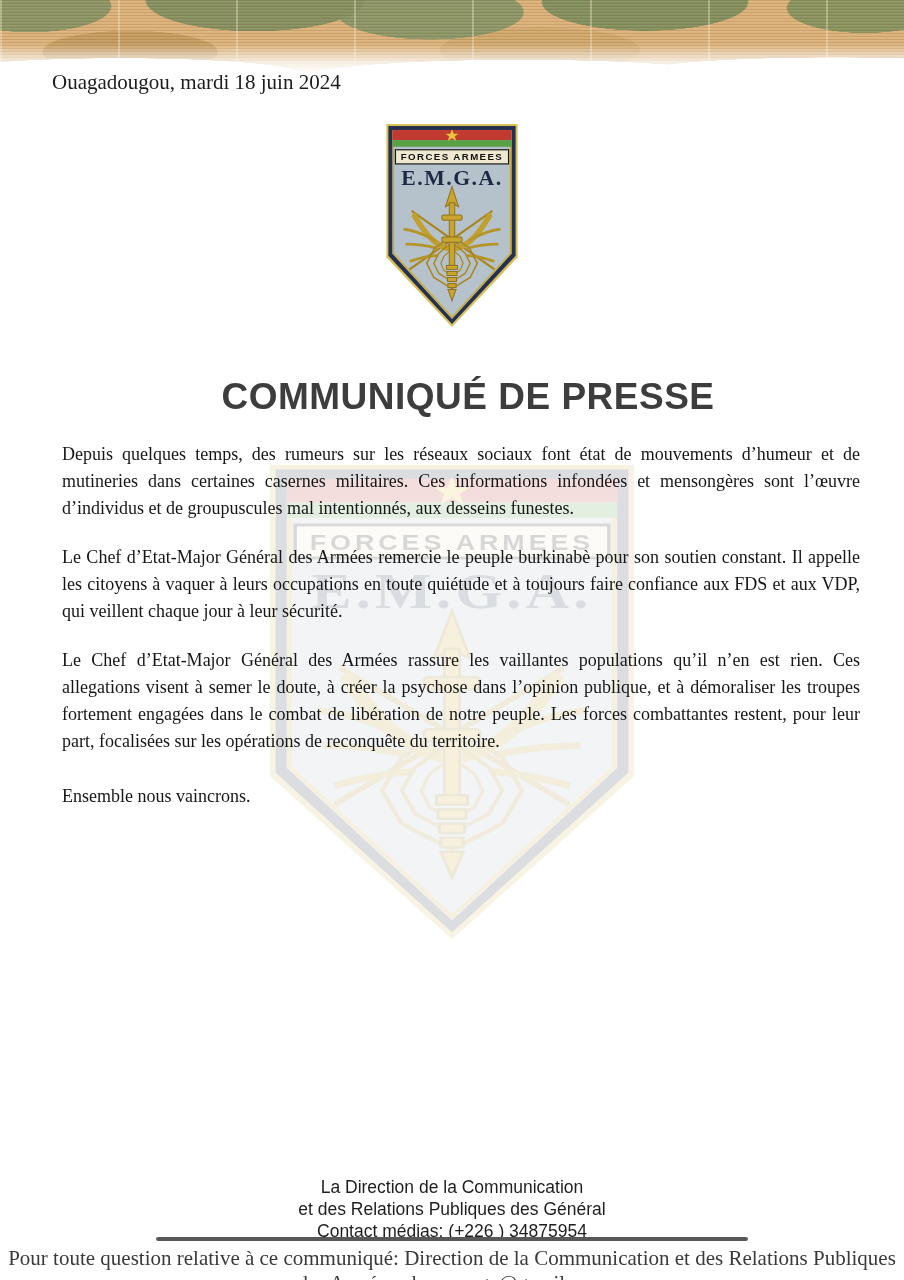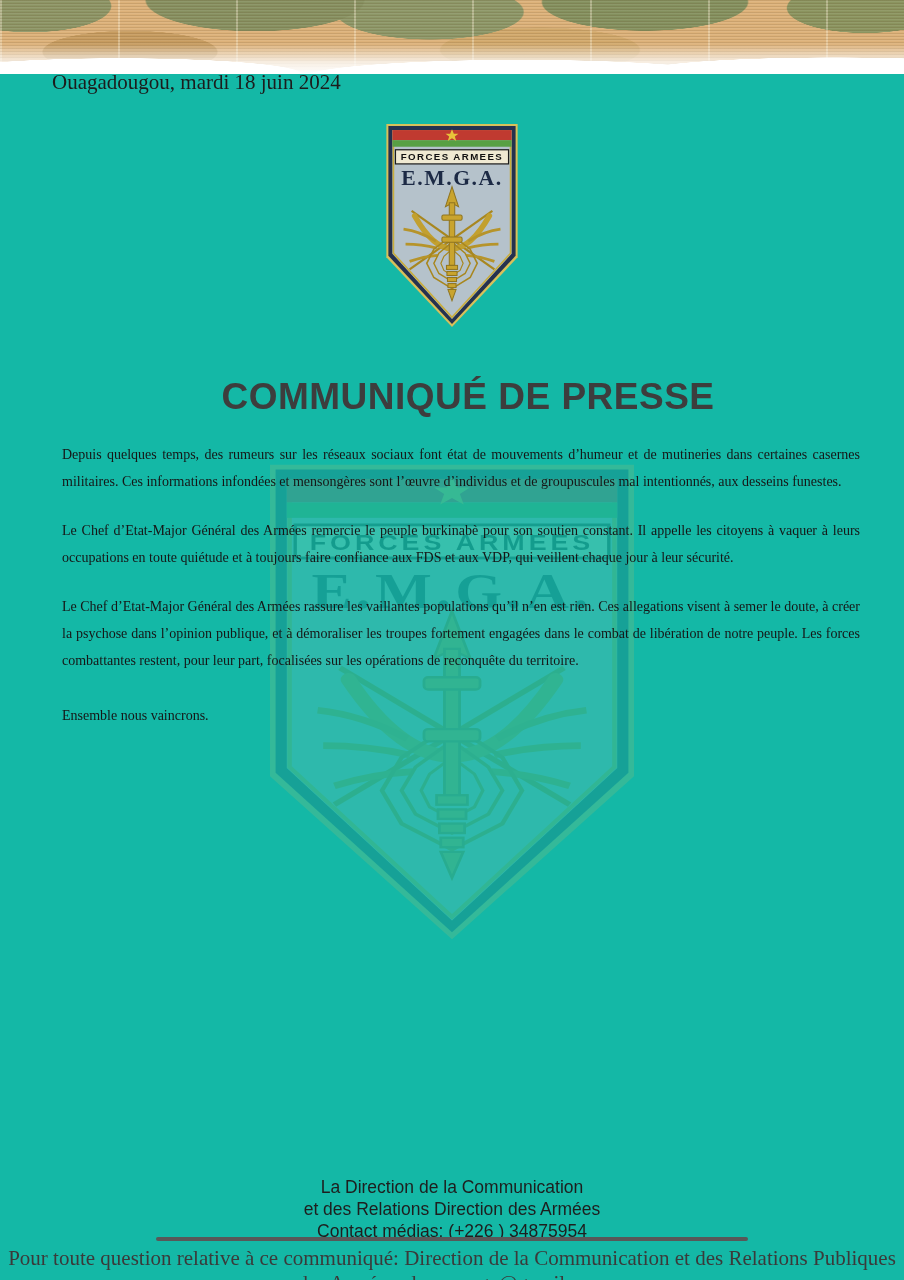--- a/index.html
+++ b/index.html
@@ -1,18 +1,18 @@
 <!DOCTYPE html>
 <html><head>
 <meta charset="utf-8">
 <style>
   html,body{margin:0;padding:0;background:#e9e9e9;}
   .page{
     position:relative; width:904px; height:1280px; margin:0 auto;
-    background:#14b8a6; overflow:hidden;
+    background:#ffffff; overflow:hidden;
     font-family:"Liberation Serif", serif; color:#161616;
   }
   
   .camo{
     position:absolute; top:0; left:0; width:904px; height:72px;
     background:
       radial-gradient(ellipse 130px 42px at 30px 6px,  #8d9565 0 62%, transparent 63%),
       radial-gradient(ellipse 175px 50px at 255px 0px, #879060 0 62%, transparent 63%),
       radial-gradient(ellipse 150px 44px at 430px 12px,#8d9767 0 62%, transparent 63%),
       radial-gradient(ellipse 165px 46px at 645px 2px, #84905e 0 62%, transparent 63%),
@@ -37,21 +37,21 @@
   }
   
   .date{ position:absolute; top:70px; left:52px; font-size:21px; color:#1c1c1c; z-index:2; }
   .logo{ position:absolute; top:122px; left:381px; width:142px; height:207px; z-index:2; }
   .title{
     position:absolute; top:360px; left:0; width:904px; margin:16px; text-align:center;
     font-family:"Liberation Sans", sans-serif; font-weight:bold; font-size:37px;
     letter-spacing:.5px; color:#3d3d3d; z-index:2;
   }
   .bodytext{ position:absolute; top:441px; left:62px; width:798px; z-index:2; }
-  .bodytext p{ margin:0 0 22px 0; font-size:14px; line-height:27px; text-align:justify; }
+  .bodytext p{ margin:0 0 22px 0; font-size:18px; line-height:27px; text-align:justify; }
   .bodytext p.slogan{ text-align:left; margin-top:28px; }
   
   .watermark{ position:absolute; top:460px; left:256px; width:392px; height:484px; opacity:.16; z-index:1; }
   
   .footer{
     position:absolute; top:1176px; left:0; width:904px; text-align:center; z-index:2;
     font-family:"Liberation Sans", sans-serif; font-weight:normal; font-size:17.5px;
     line-height:22px; color:#1e1e1e;
   }
   .divider{ position:absolute; top:1237px; left:156px; width:592px; height:4px; background:#585858; border-radius:2px; z-index:2; }
@@ -121,21 +121,21 @@
 
   <div class="bodytext">
     <p>Depuis quelques temps, des rumeurs sur les réseaux sociaux font état de mouvements d’humeur et de mutineries dans certaines casernes militaires. Ces informations infondées et mensongères sont l’œuvre d’individus et de groupuscules mal intentionnés, aux desseins funestes.</p>
     <p>Le Chef d’Etat-Major Général des Armées remercie le peuple burkinabè pour son soutien constant. Il appelle les citoyens à vaquer à leurs occupations en toute quiétude et à toujours faire confiance aux FDS et aux VDP, qui veillent chaque jour à leur sécurité.</p>
     <p>Le Chef d’Etat-Major Général des Armées rassure les vaillantes populations qu’il n’en est rien. Ces allegations visent à semer le doute, à créer la psychose dans l’opinion publique, et à démoraliser les troupes fortement engagées dans le combat de libération de notre peuple. Les forces combattantes restent, pour leur part, focalisées sur les opérations de reconquête du territoire.</p>
     <p class="slogan">Ensemble nous vaincrons.</p>
   </div>
 
   <div class="footer">
     <div>La Direction de la Communication</div>
-    <div>et des Relations Direction des Armées</div>
+    <div>et des Relations Publiques des Général</div>
     <div>Contact médias: (+226 ) 34875954</div>
   </div>
 
   <div class="divider"></div>
 
   <div class="bottom-note">Pour toute question relative à ce communiqué: Direction de la Communication et des Relations Publiques des Armées: dcrpaemga@gmail.com</div>
 
 </div>
 
 </body></html>

